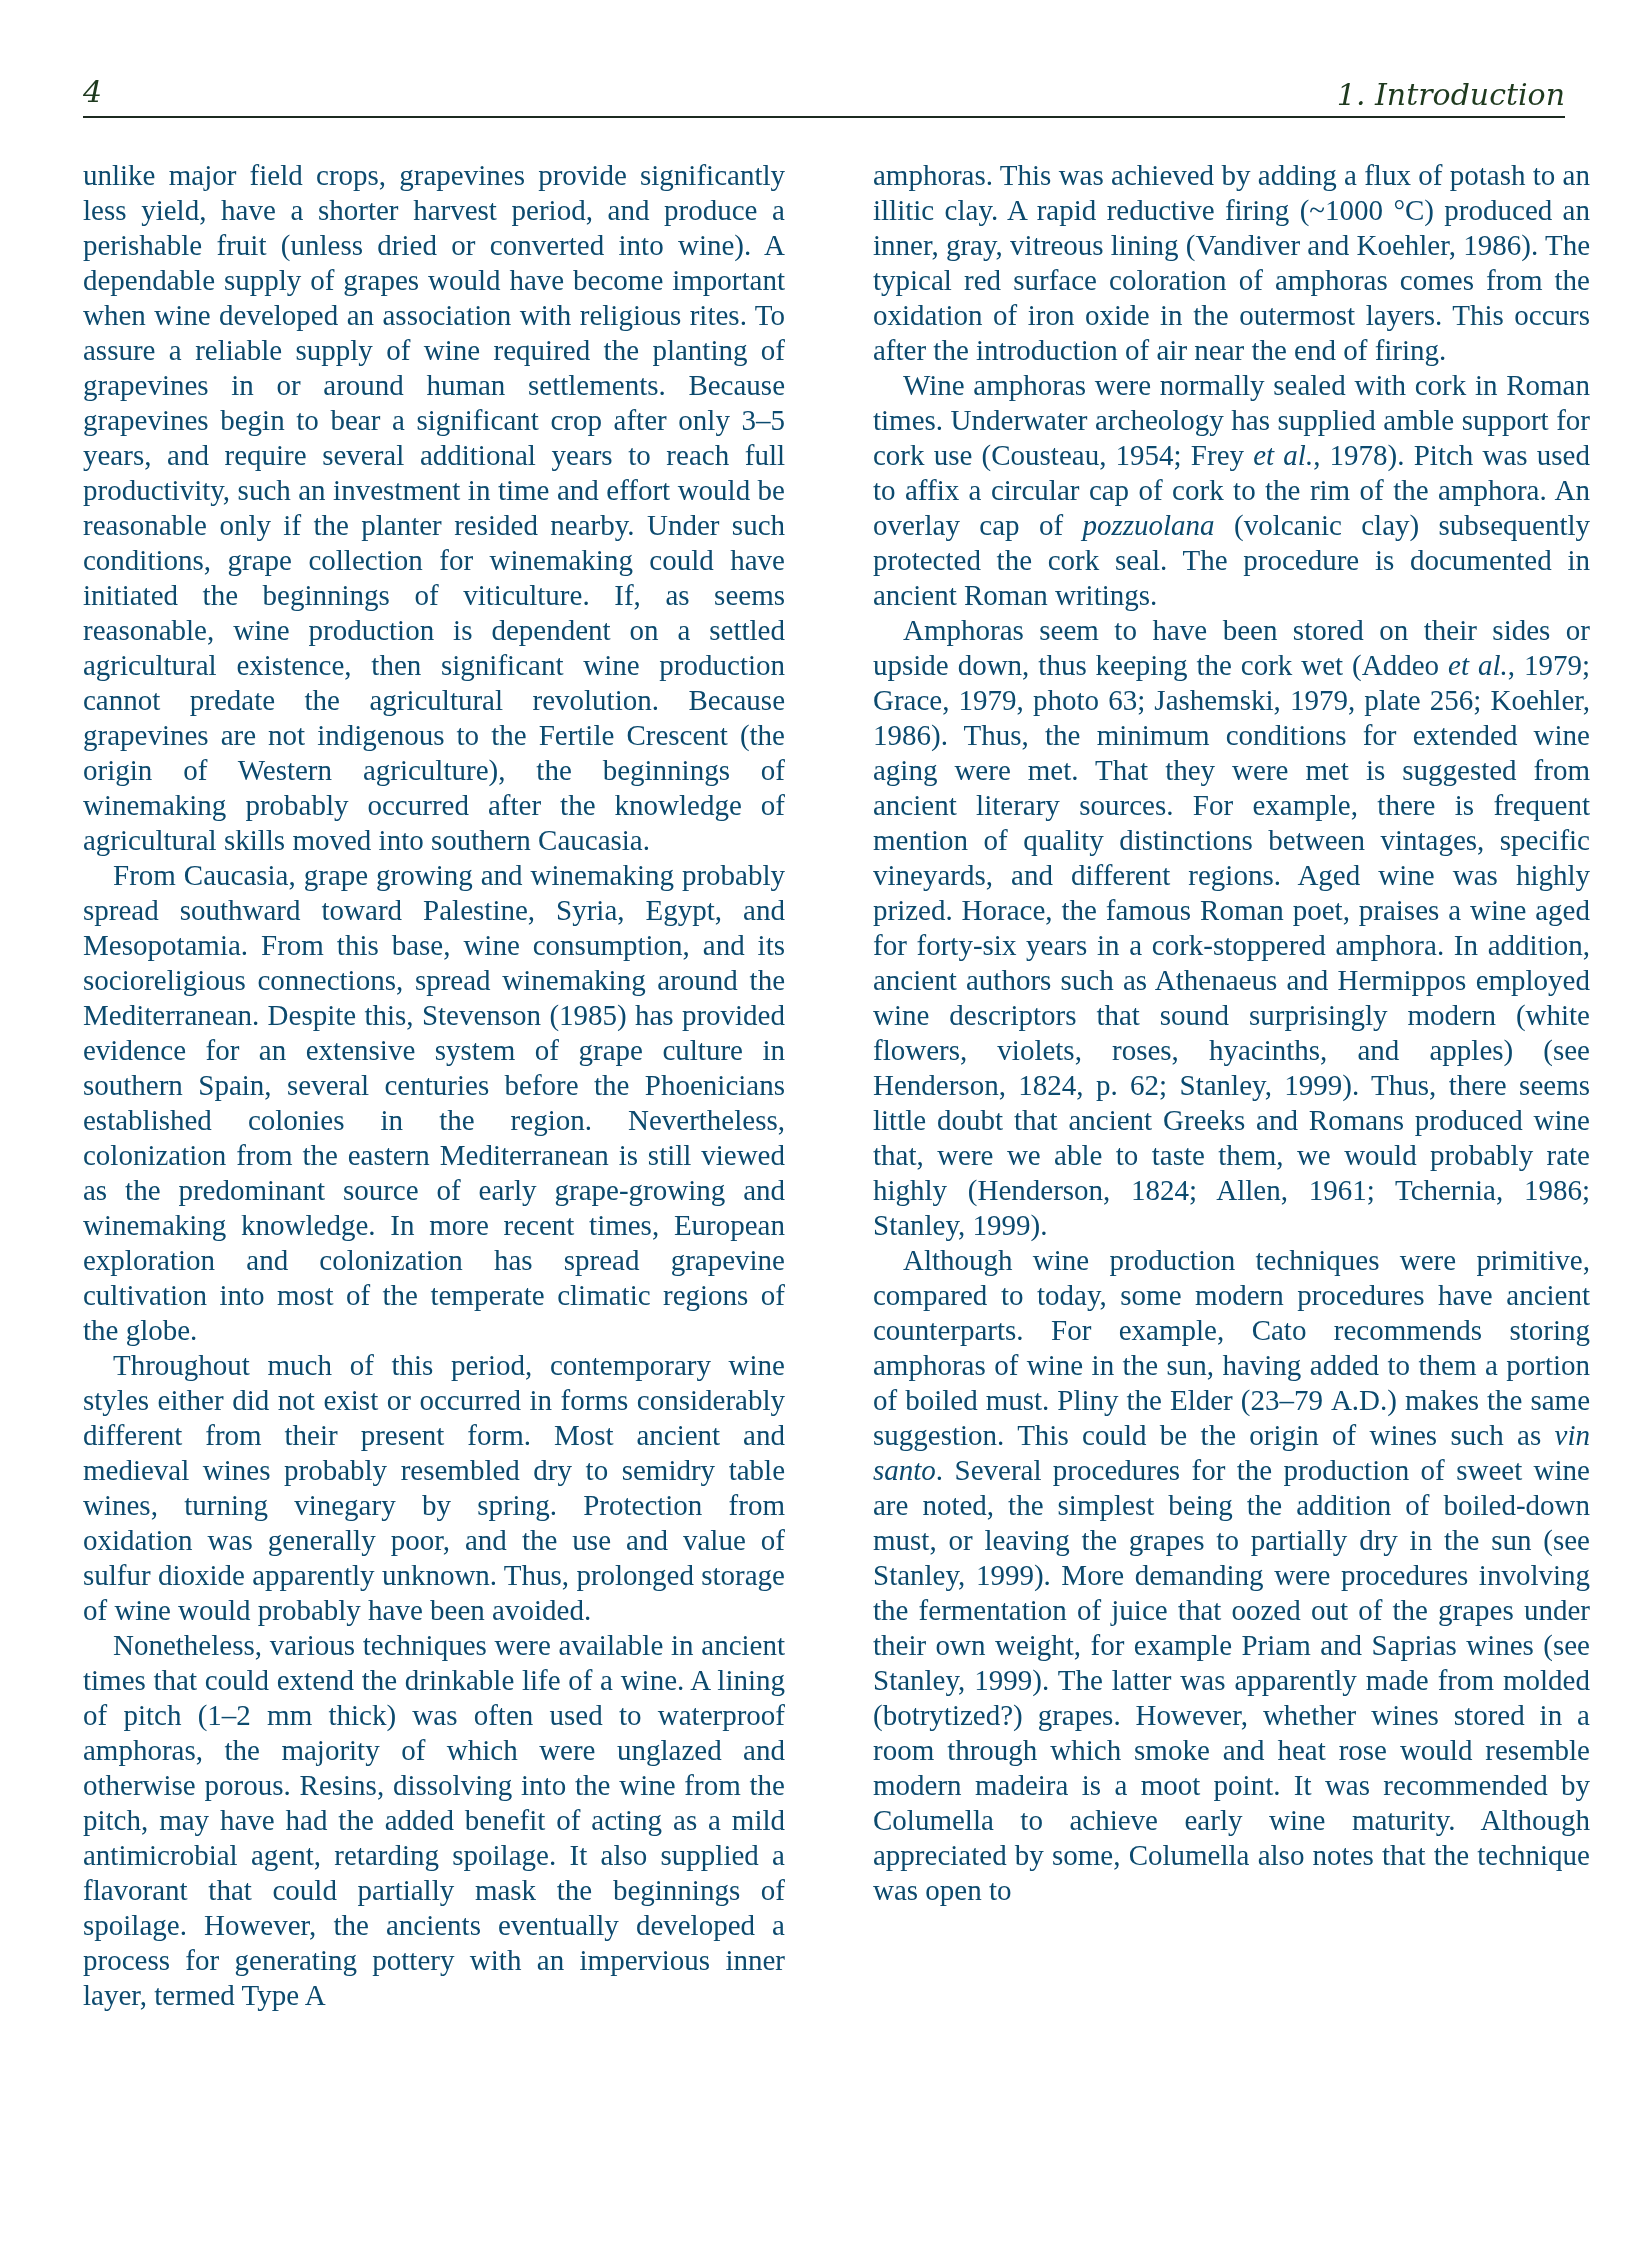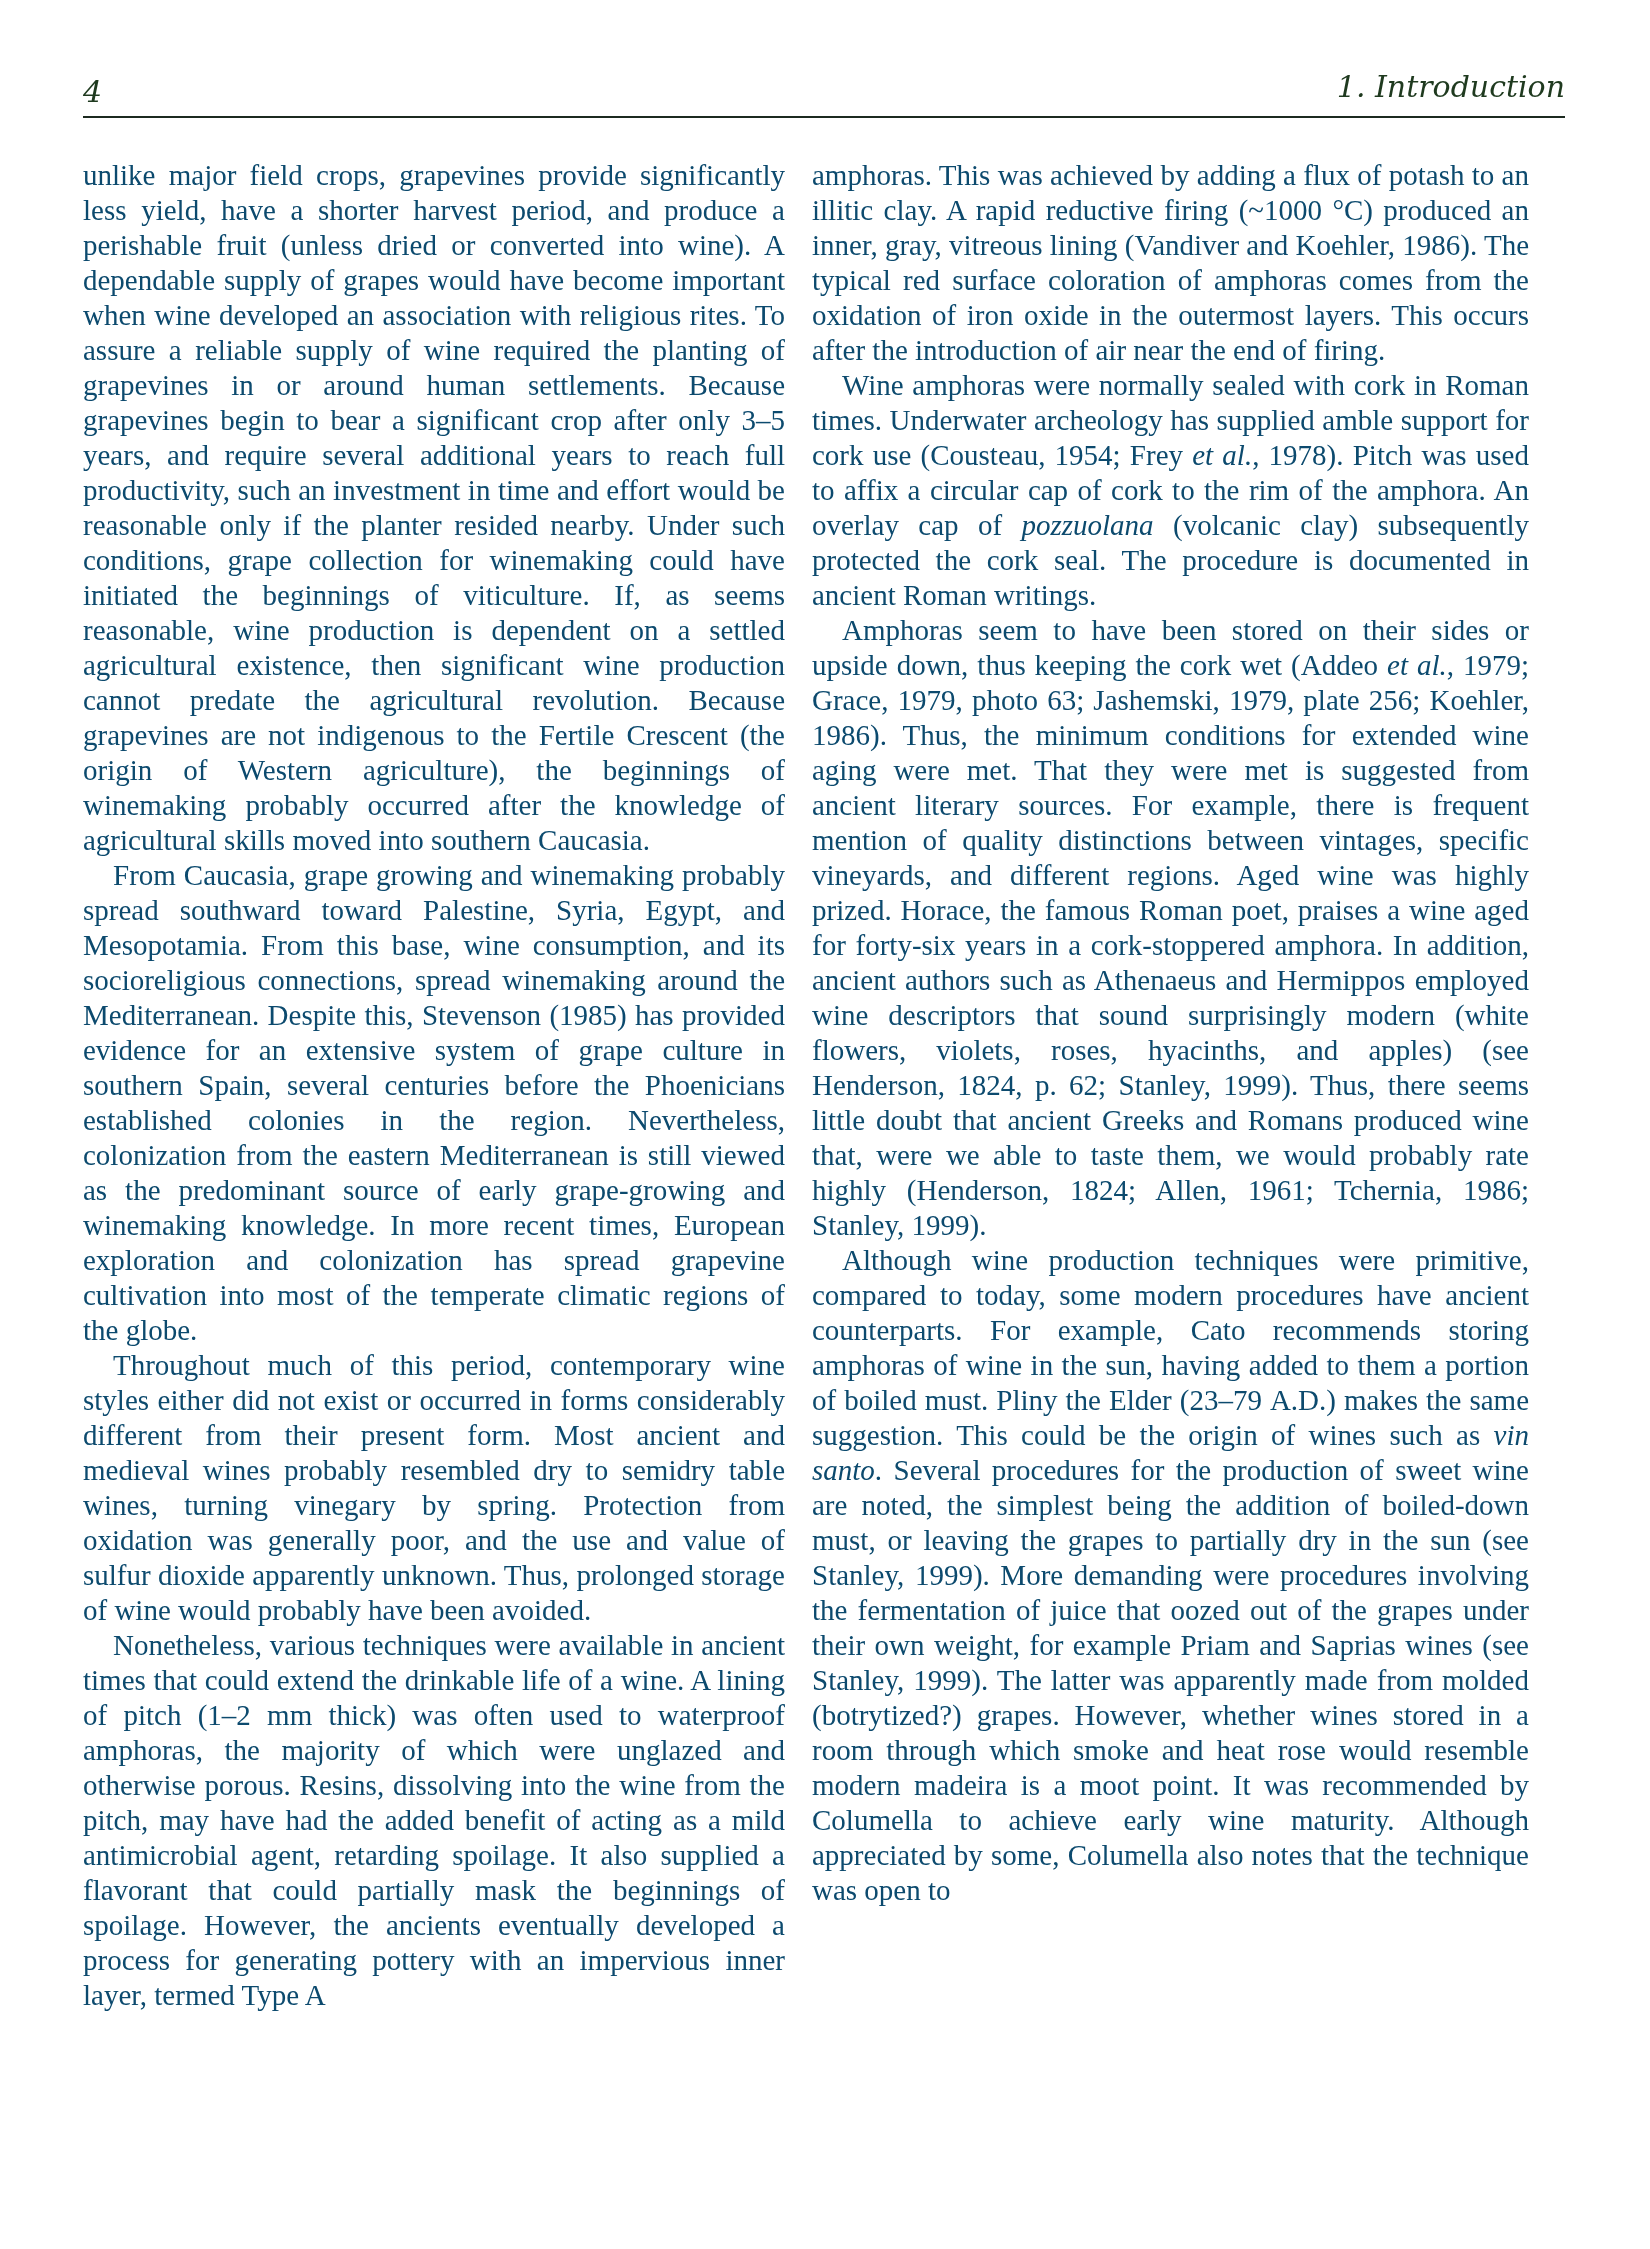--- a/index.html
+++ b/index.html
@@ -4,30 +4,30 @@
 <style>
   html, body { margin: 0; padding: 0; background: #ffffff; }
   body { width: 1650px; height: 2250px; position: relative; overflow: hidden; }
   .page { position: absolute; left: 0; top: 0; width: 1650px; height: 2250px; }
   .running-head {
     position: absolute; left: 83px; top: 68px; width: 1482px; height: 45px;
     font-family: "DejaVu Serif", "Liberation Serif", serif; font-style: italic;
     font-size: 30px; color: #1f3a1f;
   }
   .running-head .folio { position: absolute; left: 0; top: 5.6px; }
-  .running-head .chapter { position: absolute; right: 0; top: 1px; }
+  .running-head .chapter { position: absolute; right: 0; top: 9px; }
   .head-rule { position: absolute; left: 83px; top: 116px; width: 1482px; height: 2.1px; background: #1c2a20; }
   .column {
     position: absolute; top: 158px; width: 702px;
     font-family: "Liberation Serif", "DejaVu Serif", serif;
     font-size: 29px; line-height: 35px; color: #0c4a6e;
     text-align: justify; hyphens: manual;
   }
   .col-left { left: 83px; }
-  .col-right { left: 812px; width: 717px; }
+  .col-right { left: 873px; width: 717px; }
   .column p { margin: 0; text-indent: 30px; }
   .column p.cont { text-indent: 0; }
   .column p + p { margin-top: 0; }
   .column i { font-style: italic; }
   .sc { font-variant: small-caps; }
 </style>
 </head>
 <body>
 
 <div class="page">

